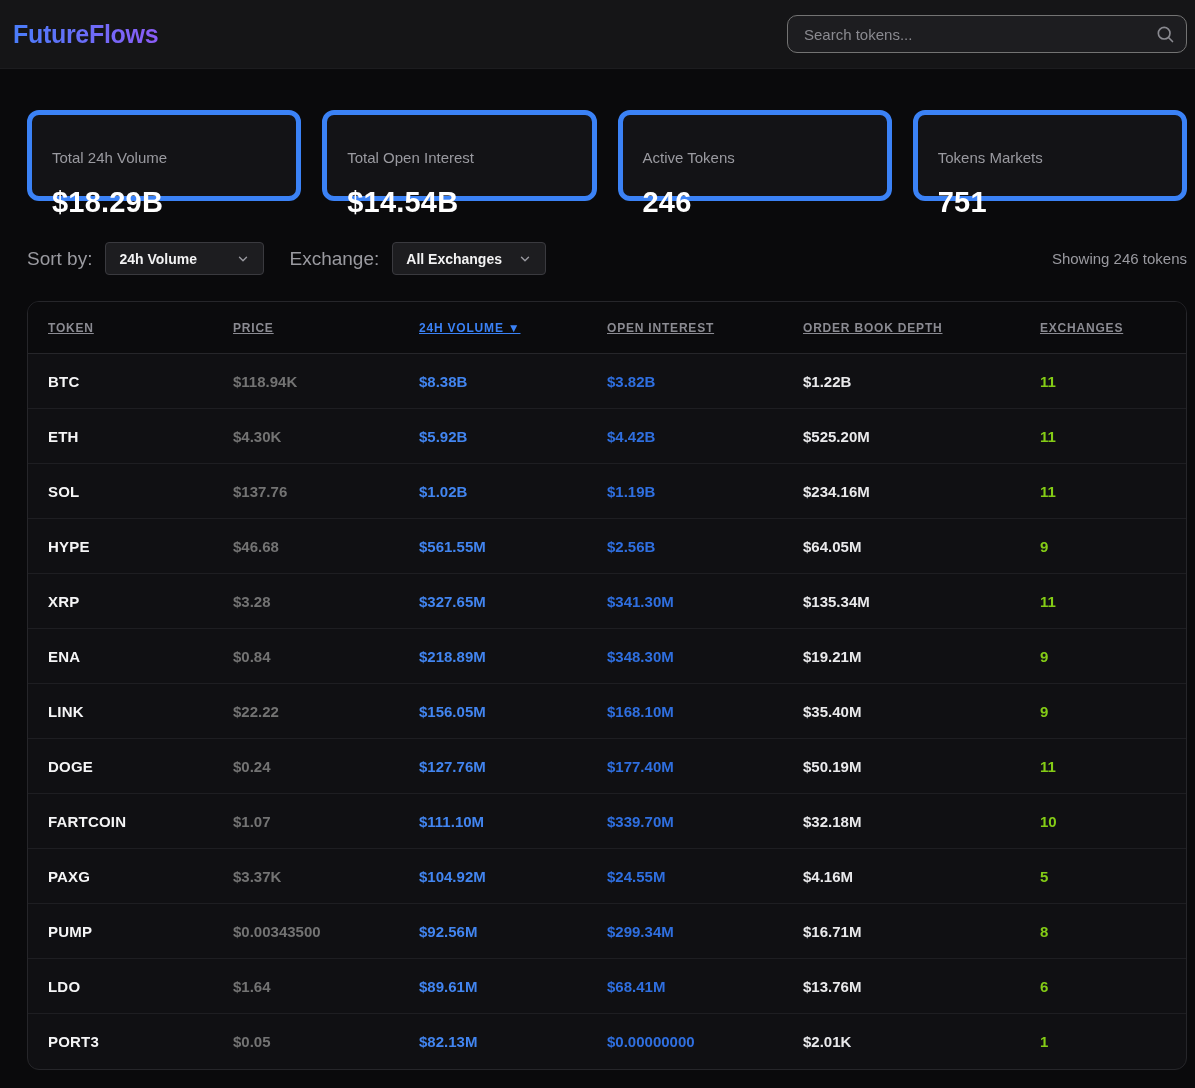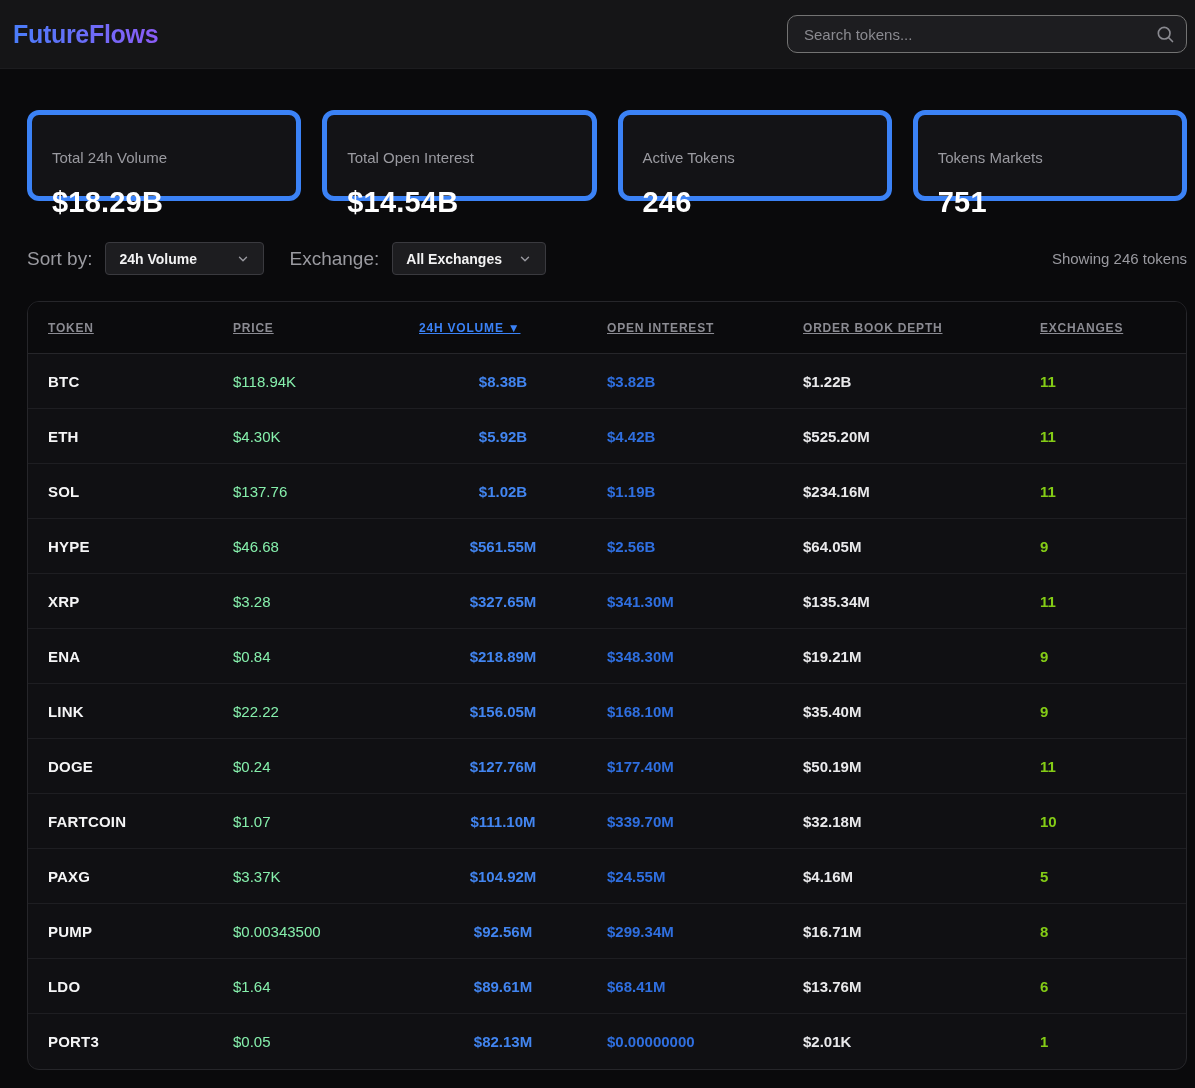--- a/index.html
+++ b/index.html
@@ -90,22 +90,22 @@
   }
   .th {
     font-size:12px; font-weight:700; letter-spacing:0.8px;
     color:#8b8b92; padding-left:20px; text-transform:uppercase; cursor:pointer;text-decoration:underline;
   }
   .th.sorted { color:var(--accent); }
   .tr { height:55px; border-bottom:1px solid var(--row-border); cursor:pointer; }
   .tr:last-child { border-bottom:none; }
   .td { padding-left:20px; font-size:15px; }
   .td.token { font-weight:700; color:#f5f5f6; letter-spacing:0.2px; }
-  .td.price { font-weight:400; color:#86efac; }
-  .td.volume { font-weight:600; color:var(--vol-blue);text-align:center; }
+  .td.price { font-weight:700; color:#737373; }
+  .td.volume { font-weight:600; color:var(--vol-blue); }
   .td.oi { font-weight:600; color:var(--oi-blue); }
   .td.depth { font-weight:600; color:#e9e9eb; }
   .td.exchanges { font-weight:700; color:#84cc16; }
 </style>
 </head>
 <body style="--logo-a: #4a7dfa; --logo-b: #8b5cf6; --accent: #3b82f6; --vol-blue: #4285f0; --oi-blue: #2f6fe0;">
 
 <header class="topbar">
   <div class="logo">FutureFlows</div>
   <div class="searchbox">

